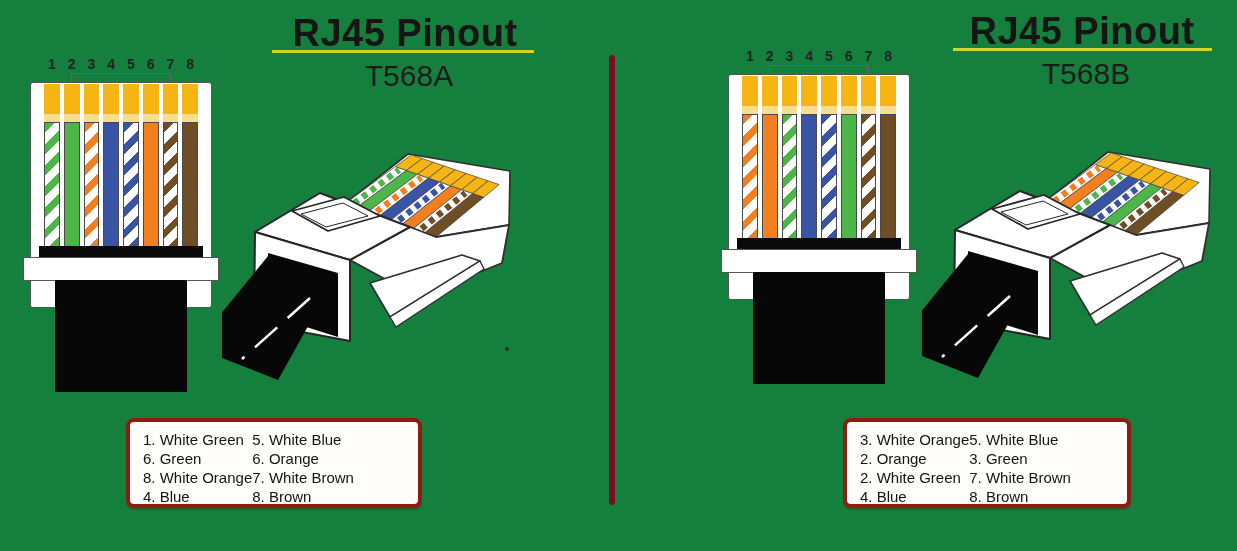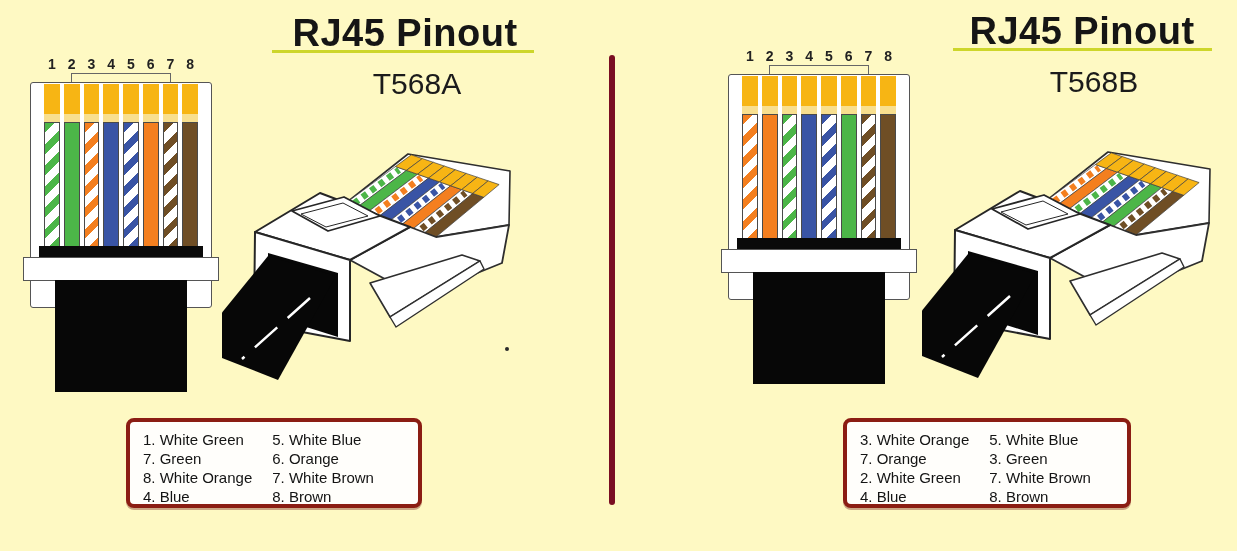--- a/index.html
+++ b/index.html
@@ -1,42 +1,42 @@
 <!DOCTYPE html>
 <html><head>
 <meta charset="utf-8">
 <style>
   html,body{margin:0;padding:0;background:#fff;}
-  .stage{position:relative;width:1237px;height:551px;background:#fef9c3;overflow:hidden;
+  .stage{position:relative;width:1237px;height:551px;background:#15803d;overflow:hidden;
          font-family:"Liberation Sans",sans-serif;}
   .title{position:absolute;margin:0;font-size:38px;font-weight:800;color:#151515;
          text-align:center;letter-spacing:0.5px;}
   .underline{position:absolute;height:3px;}
-  .subtitle{position:absolute;margin:12px;font-size:30px;font-weight:500;color:#1b1b1b;text-align:center;}
+  .subtitle{position:absolute;margin:4px;font-size:30px;font-weight:500;color:#1b1b1b;text-align:center;}
   
   .front-connector{position:absolute;width:182px;height:336px;}
   .fc-numbers{position:absolute;left:14px;top:0;width:154px;height:16px;display:flex;gap:4px;}
   .fc-num{flex:1;text-align:center;font-size:14px;font-weight:700;color:#222;line-height:16px;}
   .fc-bracket{position:absolute;left:41px;top:17px;width:100px;height:9px;
               border:1.5px solid #666;border-bottom:none;box-sizing:border-box;}
   .fc-body{position:absolute;left:0;top:26px;width:182px;height:226px;background:#fff;
            border:1.6px solid #555;border-radius:3px;box-sizing:border-box;}
   .fc-pins{position:absolute;left:14px;top:28px;width:154px;height:38px;display:flex;gap:4px;}
   .fc-pin{flex:1;}
   .fc-wires{position:absolute;left:14px;top:66px;width:154px;height:126px;display:flex;gap:4px;}
   .fc-wire{flex:1;border:1px solid #4a4a4a;box-sizing:border-box;}
   .fc-band{position:absolute;left:9px;top:190px;width:164px;height:17px;background:#0a0a0a;}
   .fc-collar{position:absolute;left:-7px;top:201px;width:196px;height:24px;background:#fff;
              border:1.6px solid #555;box-sizing:border-box;}
   .fc-cable{position:absolute;left:25px;top:224px;width:132px;height:112px;background:#070707;}
   
   .iso{position:absolute;width:310px;height:235px;overflow:hidden;}
   
   .legend{position:absolute;height:90px;background:#fffefb;border:4px solid #8b1d13;border-radius:8px;
-          box-sizing:border-box;display:flex;gap:20px;padding:8px 10px 8px 13px;
+          box-sizing:border-box;display:flex;padding:8px 10px 8px 13px;
           box-shadow:0 2px 0 rgba(110,15,15,0.35);}
   .legend-col{display:flex;flex-direction:column;justify-content:space-around;}
   .legend-item{font-size:15px;font-weight:500;color:#141414;line-height:19px;white-space:nowrap;}
   .divider{position:absolute;left:609px;top:55px;width:6px;height:450px;border-radius:3px;}
   .speck{position:absolute;left:505px;top:347px;width:4px;height:4px;border-radius:50%;background:#2a2a2a;}
 </style>
 </head>
 <body>
 
 <div class="stage">
@@ -116,21 +116,21 @@
       <path d="M79,69 L121,58 L146,71 L104,82 Z" fill="none" stroke="#262626" stroke-width="1"></path>
       <path d="M33,87 L128,115 L128,196 L32,178 Z" fill="#fff" stroke="#262626" stroke-width="2" stroke-linejoin="round"></path>
       <path d="M46,108 L116,128 L116,192 L46,170 Z" fill="#070707"></path>
       <path d="M46,111 L114,131 L56,235 L-28,202 Z" fill="#070707"></path>
       <line x1="88" y1="153" x2="20" y2="214" stroke="#fff" stroke-width="2.5" stroke-dasharray="30 14"></line>
     </svg>
 
     <div class="legend" style="left: 126px; top: 418px; width: 296px; border-color: rgb(139, 29, 19);">
       <div class="legend-col">
           <div class="legend-item">1. White Green</div>
-          <div class="legend-item">7. Green</div>
+          <div class="legend-item">6. Green</div>
           <div class="legend-item">8. White Orange</div>
           <div class="legend-item">4. Blue</div>
         </div>
       <div class="legend-col">
           <div class="legend-item">5. White Blue</div>
           <div class="legend-item">6. Orange</div>
           <div class="legend-item">7. White Brown</div>
           <div class="legend-item">8. Brown</div>
         </div>
     </div>
@@ -214,21 +214,21 @@
       <path d="M79,69 L121,58 L146,71 L104,82 Z" fill="none" stroke="#262626" stroke-width="1"></path>
       <path d="M33,87 L128,115 L128,196 L32,178 Z" fill="#fff" stroke="#262626" stroke-width="2" stroke-linejoin="round"></path>
       <path d="M46,108 L116,128 L116,192 L46,170 Z" fill="#070707"></path>
       <path d="M46,111 L114,131 L56,235 L-28,202 Z" fill="#070707"></path>
       <line x1="88" y1="153" x2="20" y2="214" stroke="#fff" stroke-width="2.5" stroke-dasharray="30 14"></line>
     </svg>
 
     <div class="legend" style="left: 843px; top: 418px; width: 288px; border-color: rgb(139, 29, 19);">
       <div class="legend-col">
           <div class="legend-item">3. White Orange</div>
-          <div class="legend-item">7. Orange</div>
+          <div class="legend-item">2. Orange</div>
           <div class="legend-item">2. White Green</div>
           <div class="legend-item">4. Blue</div>
         </div>
       <div class="legend-col">
           <div class="legend-item">5. White Blue</div>
           <div class="legend-item">3. Green</div>
           <div class="legend-item">7. White Brown</div>
           <div class="legend-item">8. Brown</div>
         </div>
     </div>

